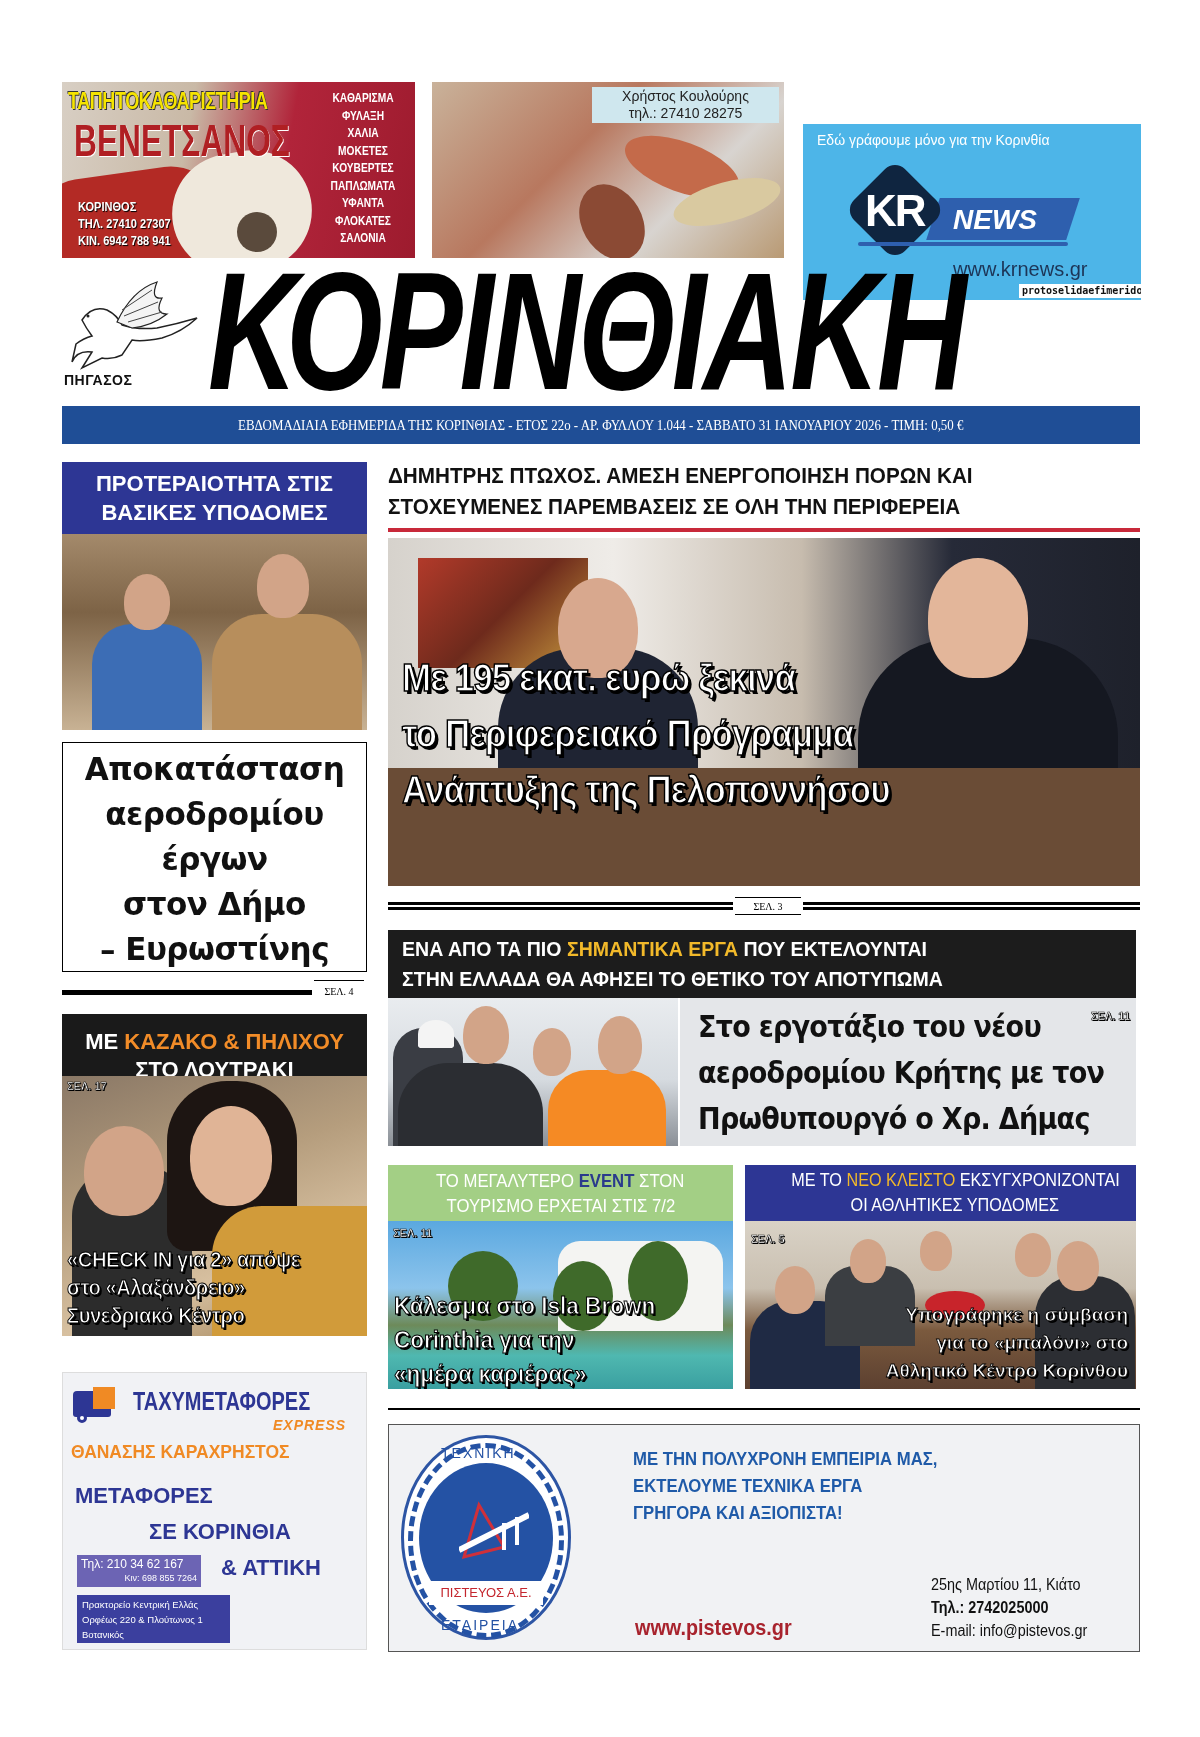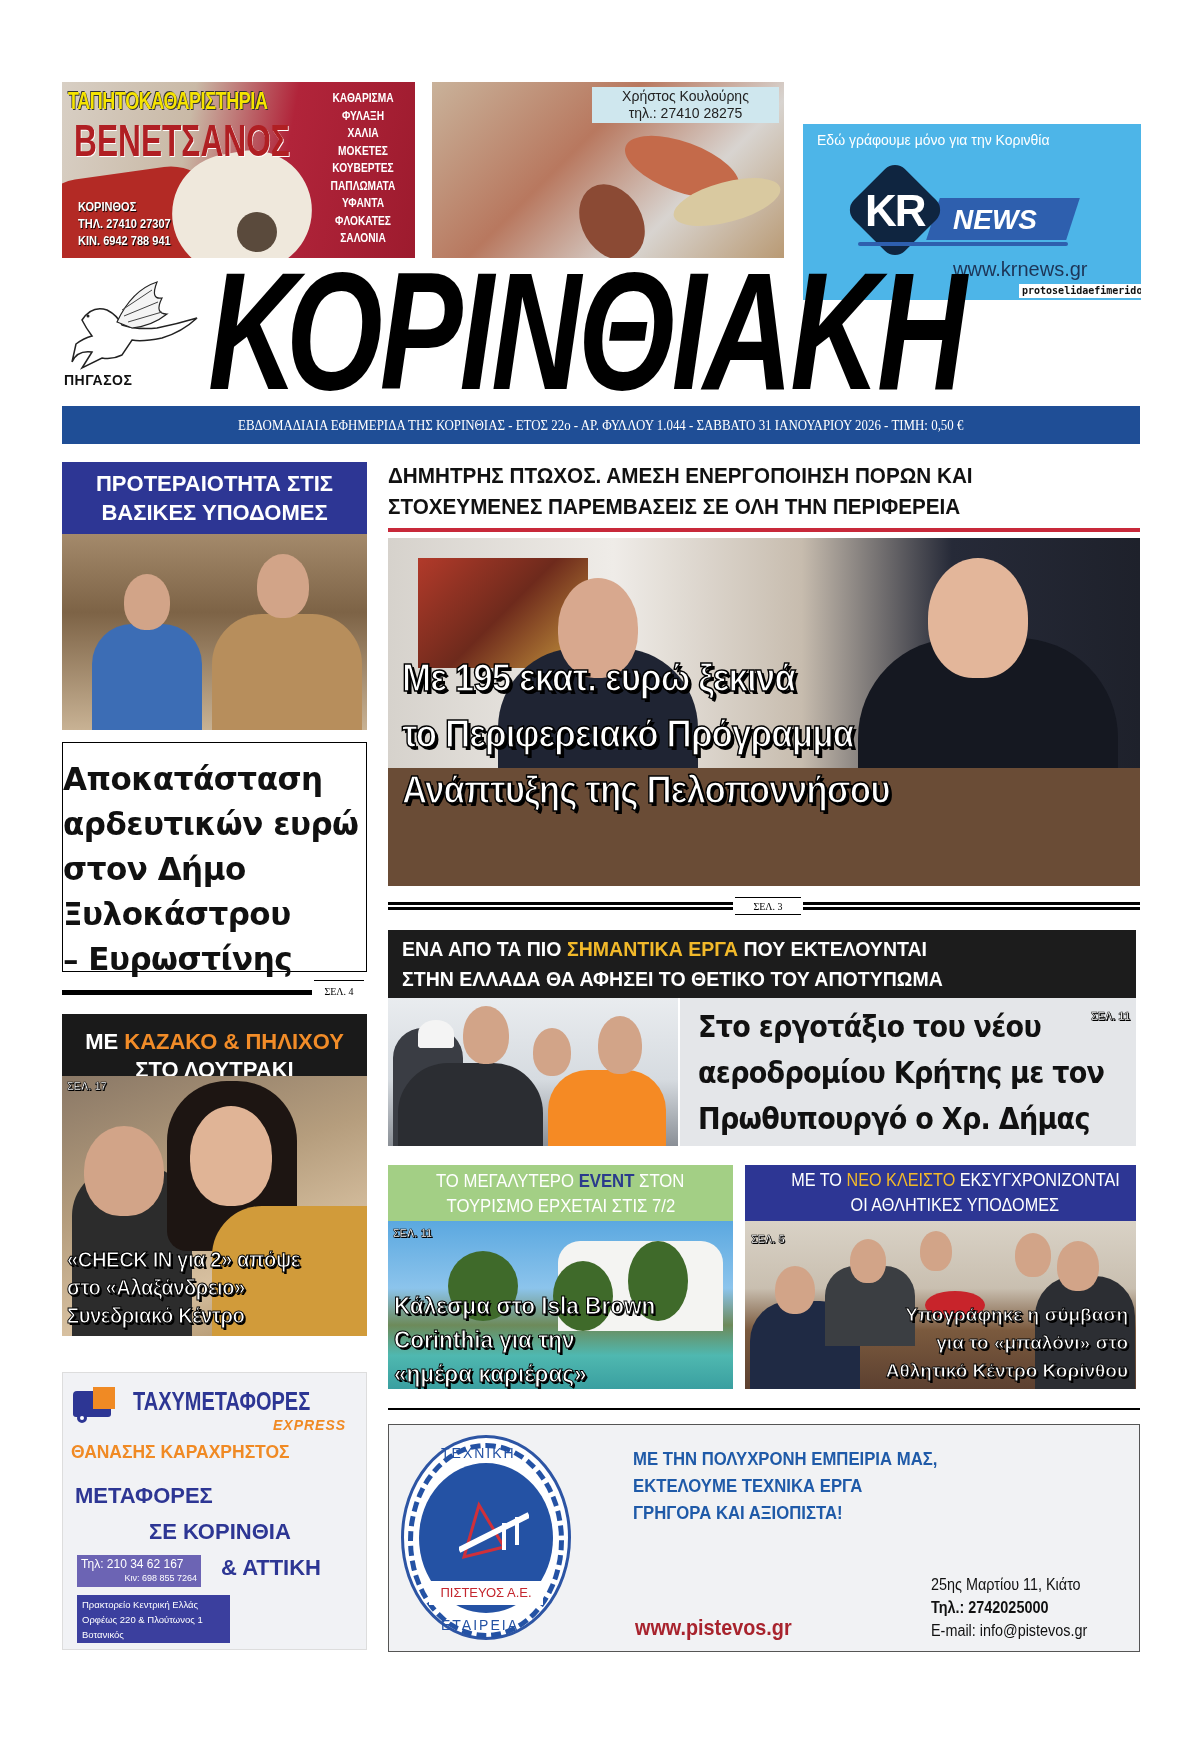--- a/index.html
+++ b/index.html
@@ -45,21 +45,21 @@
   #pegasus .label { position:absolute; left:2px; top:92px; font-size:14px; font-weight:bold; letter-spacing:0.5px; color:#111; }
   #title { left: 208px; top: 256px; width: 940px; height: 150px; font-family:"Liberation Sans", sans-serif; font-weight:bold; font-style:italic; font-size:168px; color:#000; line-height:150px; letter-spacing:-4px; transform: scaleX(0.74); transform-origin: left center; white-space:nowrap; }
   #dateline { left: 62px; top: 406px; width: 1078px; height: 38px; background:#1f4e96; color:#fff; font-family:"Liberation Serif", serif; font-size:15px; text-align:center; line-height:38px; white-space:nowrap; }
   #dateline span { display:inline-block; transform: scaleX(0.86); }
 
   
   #lead-left-head { left: 62px; top: 462px; width: 305px; height: 72px; background:#2d3694; color:#fff; font-weight:bold; font-size:22px; line-height:29px; text-align:center; padding-top:7px; }
   #lead-left-photo { left: 62px; top: 534px; width: 305px; height: 196px; background: linear-gradient(180deg,#a48a6b 0%, #7d6346 40%, #c8b294 100%); overflow:hidden; }
   .person { position:absolute; }
   .head { position:absolute; border-radius:50% 50% 45% 45%; background:#d2a488; }
-  #box-irrigation { left: 62px; top: 742px; width: 305px; height: 230px; border: 1.5px solid #000; font-weight:bold; font-size:31px; text-align:left; line-height:45px; padding-top:14px; color:#111; font-family:"DejaVu Sans", sans-serif; letter-spacing:-0.5px; }
+  #box-irrigation { left: 62px; top: 742px; width: 305px; height: 230px; border: 1.5px solid #000; font-weight:bold; font-size:31px; text-align:center; line-height:45px; padding-top:4px; color:#111; font-family:"DejaVu Sans", sans-serif; letter-spacing:-0.5px; }
   #rule-sel4 { left: 62px; top: 990px; width: 250px; height: 5px; background:#000; }
   #sel4 { left: 314px; top: 980px; width: 50px; height: 22px; font-family:"Liberation Serif", serif; font-size:10px; text-align:center; border-top:1px solid #000; line-height:22px; }
 
   #lou-head { left: 62px; top: 1014px; width: 305px; height: 62px; background:#1a1a1a; color:#fff; font-weight:bold; font-size:22px; text-align:center; line-height:28px; padding-top:14px; }
   #lou-head .hl { color:#f28c28; }
   #lou-photo { left: 62px; top: 1076px; width: 305px; height: 260px; background: linear-gradient(160deg,#8a7866 0%, #b59d7d 40%, #d7c0a0 70%, #9c7d52 100%); overflow:hidden; }
   #lou-photo .cap { position:absolute; left:5px; top:170px; font-weight:bold; font-size:22px; line-height:28px; color:#fff; -webkit-text-stroke:1px #000; text-shadow:2px 2px 0 #000; letter-spacing:-0.5px; transform: scaleX(0.92); transform-origin:left; white-space:nowrap; }
   .selbadge { position:absolute; font-family:"Liberation Sans", sans-serif; font-weight:bold; font-size:11px; color:#fff; -webkit-text-stroke:0.5px #000; text-shadow:1px 1px 0 #000; }
 
   
@@ -193,23 +193,22 @@
 </div>
 <div id="lead-left-photo" class="abs">
   <div class="person" style="left:30px;top:90px;width:110px;height:110px;background:#3c6db5;border-radius:40px 40px 0 0;"></div>
   <div class="head" style="left:62px;top:40px;width:46px;height:56px;"></div>
   <div class="person" style="left:150px;top:80px;width:150px;height:120px;background:#b78e5c;border-radius:50px 50px 0 0;"></div>
   <div class="head" style="left:195px;top:20px;width:52px;height:64px;"></div>
 </div>
 
 <div id="box-irrigation" class="abs">
   <div>Αποκατάσταση</div>
-  <div>αρδευτικών ευρώ</div>
+  <div>αεροδρομίου έργων</div>
   <div>στον Δήμο</div>
-  <div>Ξυλοκάστρου</div>
   <div>– Ευρωστίνης</div>
 </div>
 <div id="rule-sel4" class="abs"></div>
 <div id="sel4" class="abs">ΣΕΛ. 4</div>
 
 <div id="lou-head" class="abs">
   <div><span>ΜΕ </span><span class="hl">ΚΑΖΑΚΟ &amp; ΠΗΛΙΧΟΥ</span></div>
   <div>ΣΤΟ ΛΟΥΤΡΑΚΙ</div>
 </div>
 <div id="lou-photo" class="abs">

